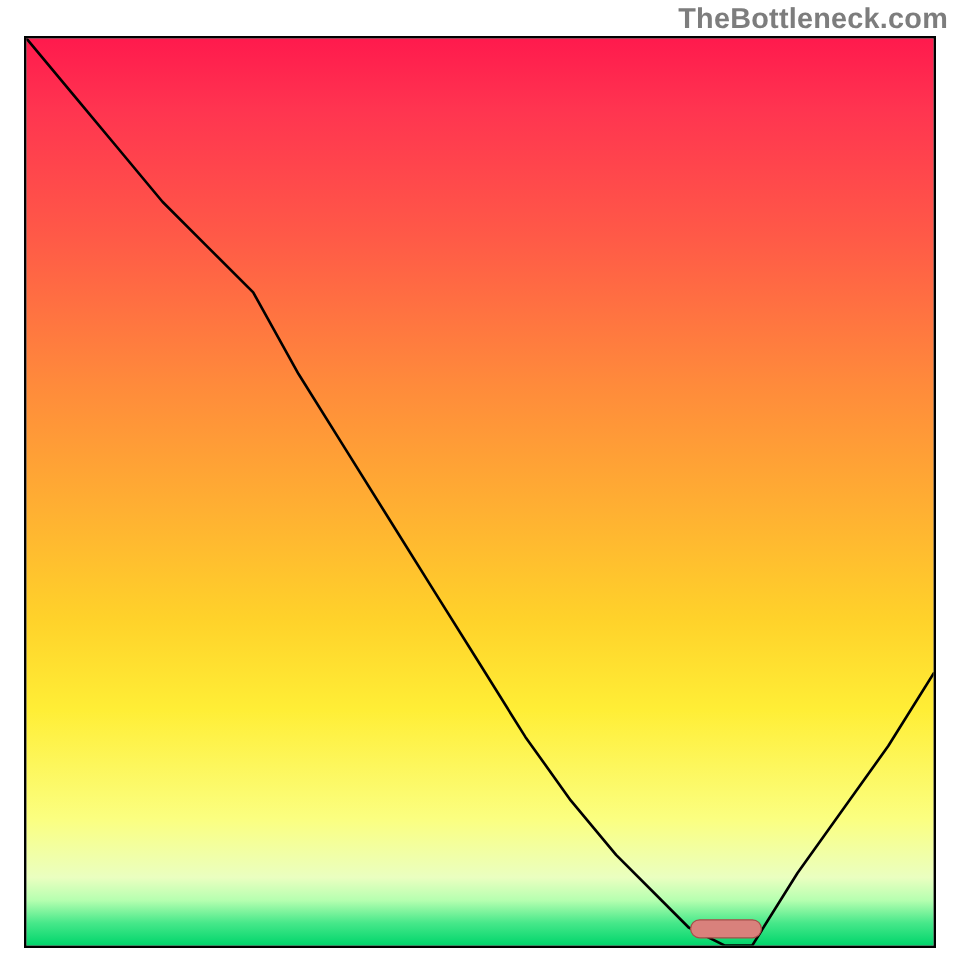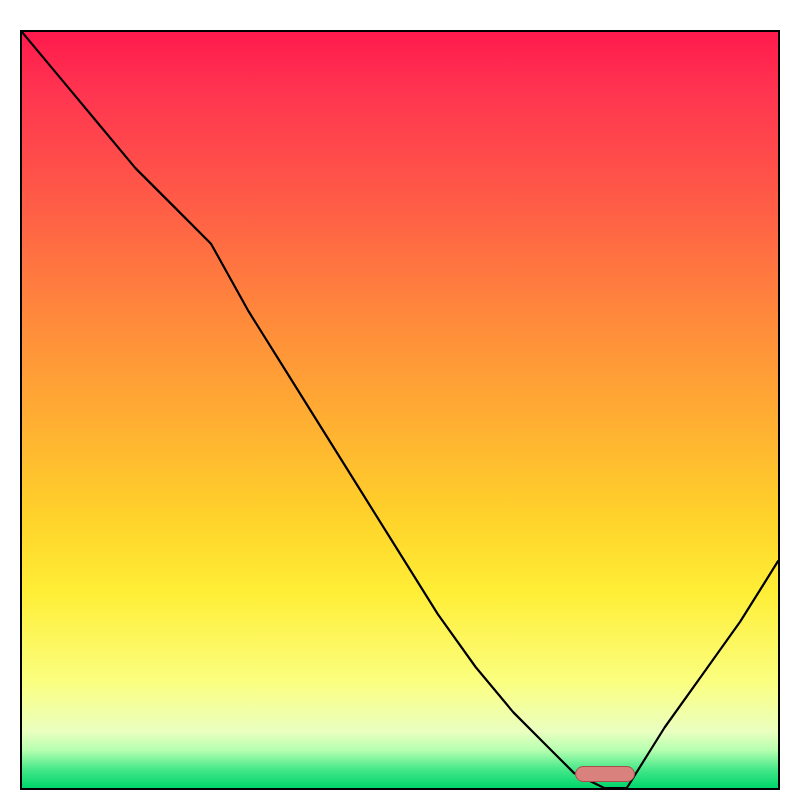--- a/index.html
+++ b/index.html
@@ -87,20 +87,21 @@
     border-radius: 8px;
     left: 555px;
     top: 740px;
     transform: translate(0, 0);
   }
 </style>
 </head>
 <body>
 
 <div class="wrap">
+  <div class="watermark">TheBottleneck.com</div>
 
   <div class="plot">
     <div class="gradient"></div>
     <div class="plot-border"></div>
 
     <svg class="curve" viewBox="0 0 756 756">
       <path d="M0.0 0.0 L37.8 45.4 L75.6 90.7 L113.4 136.1 L151.2 173.9 L189.0 211.7 L226.8 279.7 L264.6 340.2 L302.4 400.7 L340.2 461.2 L378.0 521.6 L415.8 582.1 L453.6 635.0 L491.4 680.4 L529.2 718.2 L551.9 740.9 L582.1 756.0 L604.8 756.0 L642.6 695.5 L680.4 642.6 L718.2 589.7 L756.0 529.2"></path>
     </svg>
 
     <div class="marker" style="left: 555.12px; top: 735.88px;"></div>

